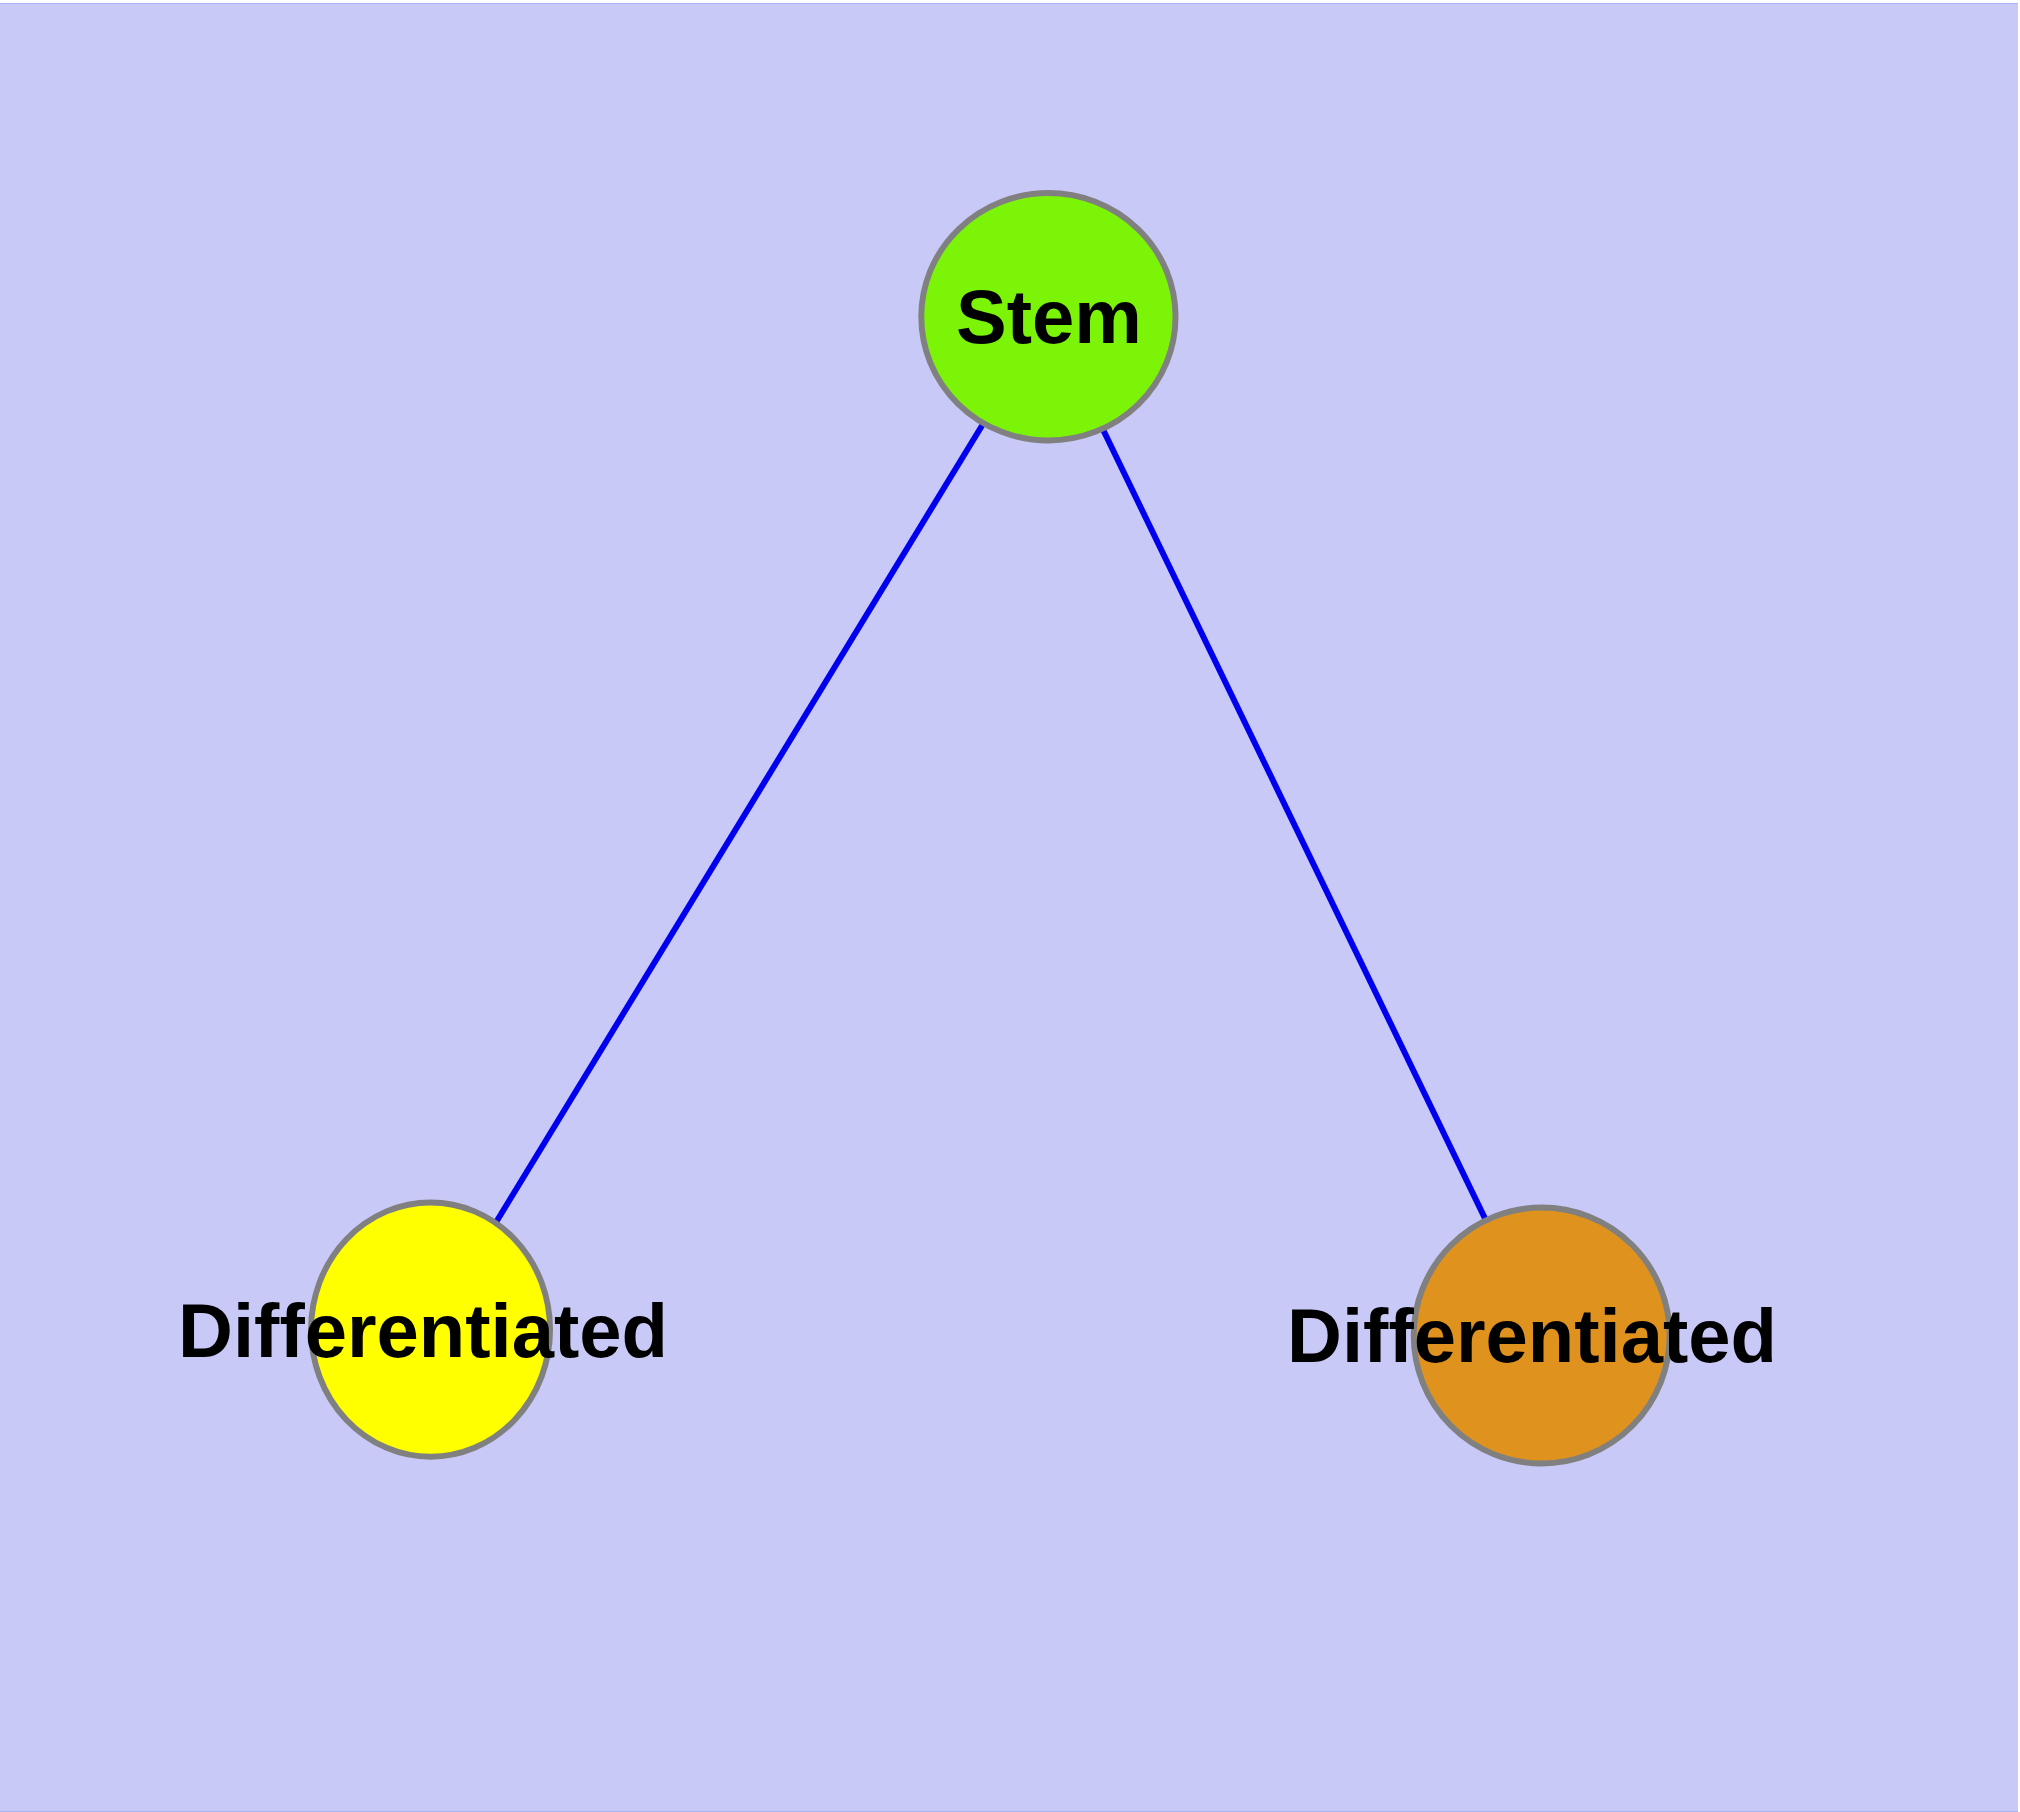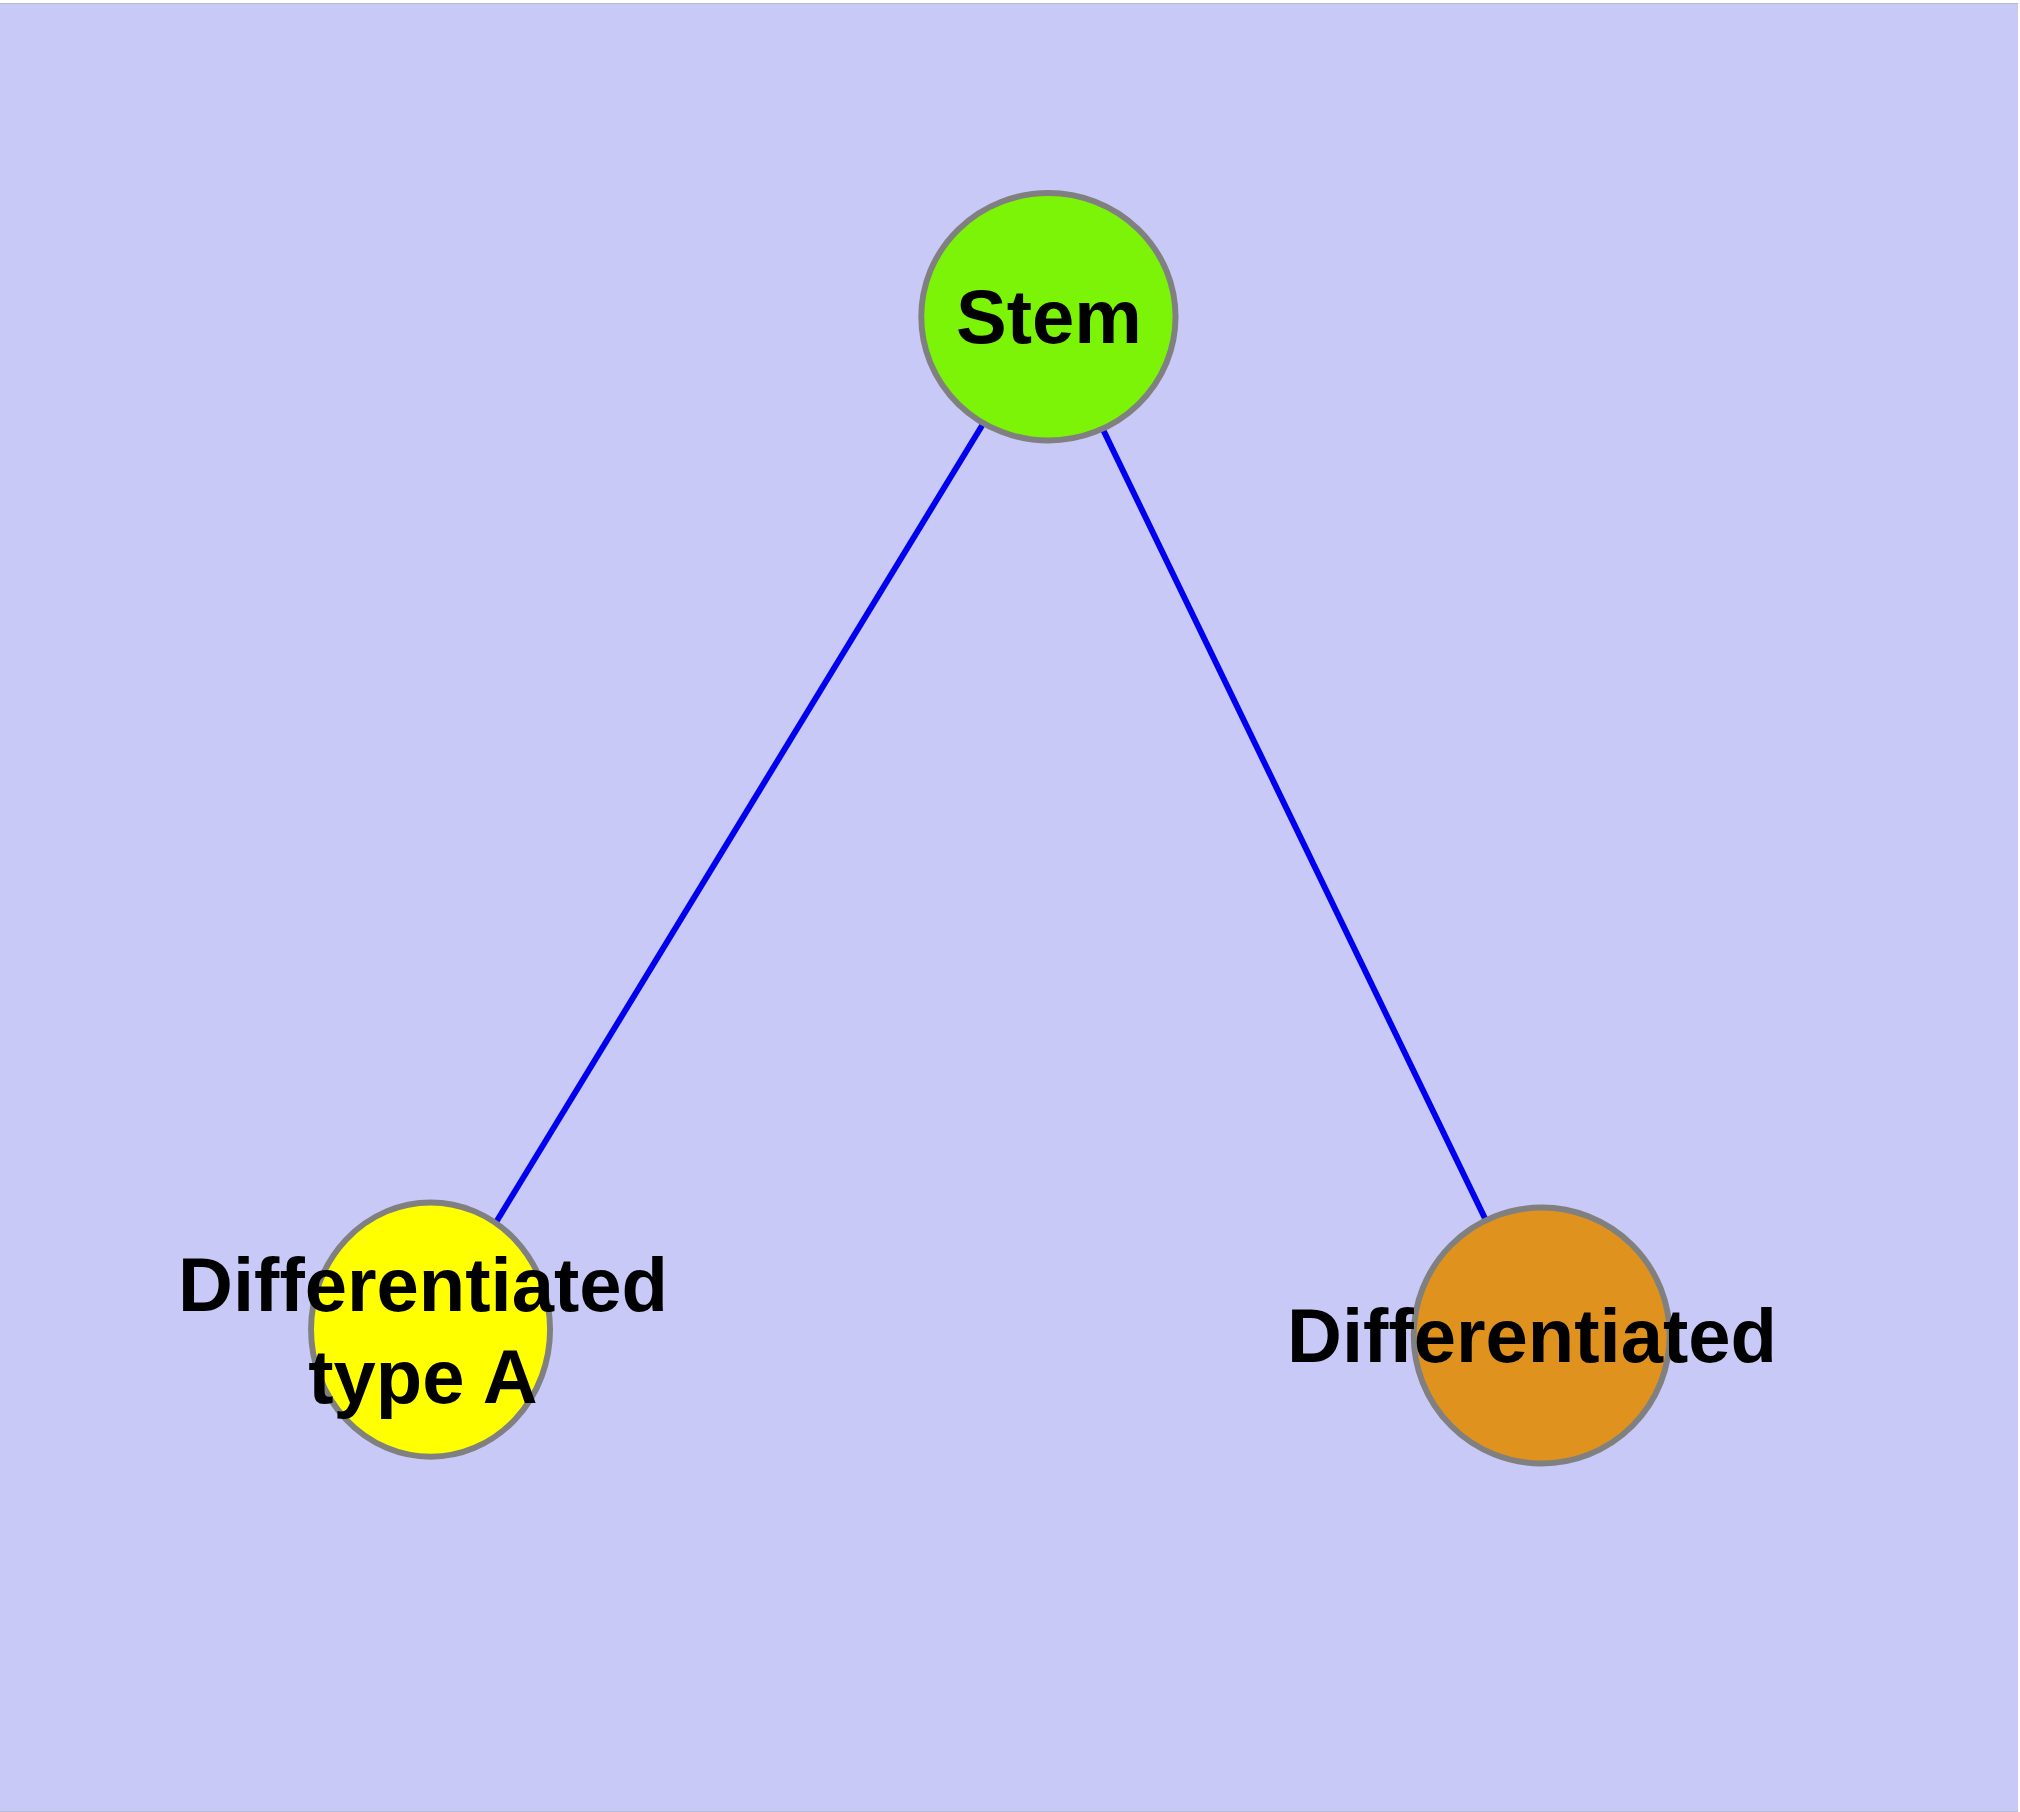--- a/index.html
+++ b/index.html
@@ -34,41 +34,40 @@
     font-weight: bold;
     font-size: 76px;
     line-height: 92px;
     white-space: nowrap;
     letter-spacing: 0;
   }
 </style>
 </head>
 <body>
 
-<div class="canvas" style="background: #4d7c0f;">
+<div class="canvas" style="background: #1d4ed8;">
 
   <svg class="graph" viewBox="0 0 2381 2134">
 
     <rect x="0" y="0" width="2381" height="2134" fill="#C9C9F7"></rect>
 
     <line x1="1237" y1="370" x2="508" y2="1565" stroke-width="7" stroke="#0000EE"></line>
     <line x1="1237" y1="370" x2="1819" y2="1572" stroke-width="7" stroke="#0000EE"></line>
 
     <ellipse cx="1237" cy="370" rx="150" ry="146" stroke-width="7" fill="#7CF408" stroke="#808080"></ellipse>
     <ellipse cx="508" cy="1565" rx="141" ry="150" stroke-width="7" fill="#FFFF00" stroke="#808080"></ellipse>
     <ellipse cx="1819" cy="1572" rx="151" ry="151" stroke-width="7" fill="#E0921F" stroke="#808080"></ellipse>
   </svg>
 
   <div class="node-label" style="left: 1049px; top: 314px; color: rgb(0, 0, 0);">
     <div>Stem</div>
   </div>
 
   <div class="node-label" style="left: 423px; top: 1328px; color: rgb(0, 0, 0);">
     <div>Differentiated</div>
-    <div>type A</div>
   </div>
 
   <div class="node-label" style="left: 1532px; top: 1333px; color: rgb(0, 0, 0);">
     <div>Differentiated</div>
   </div>
 
 </div>
 
 
 </body></html>

